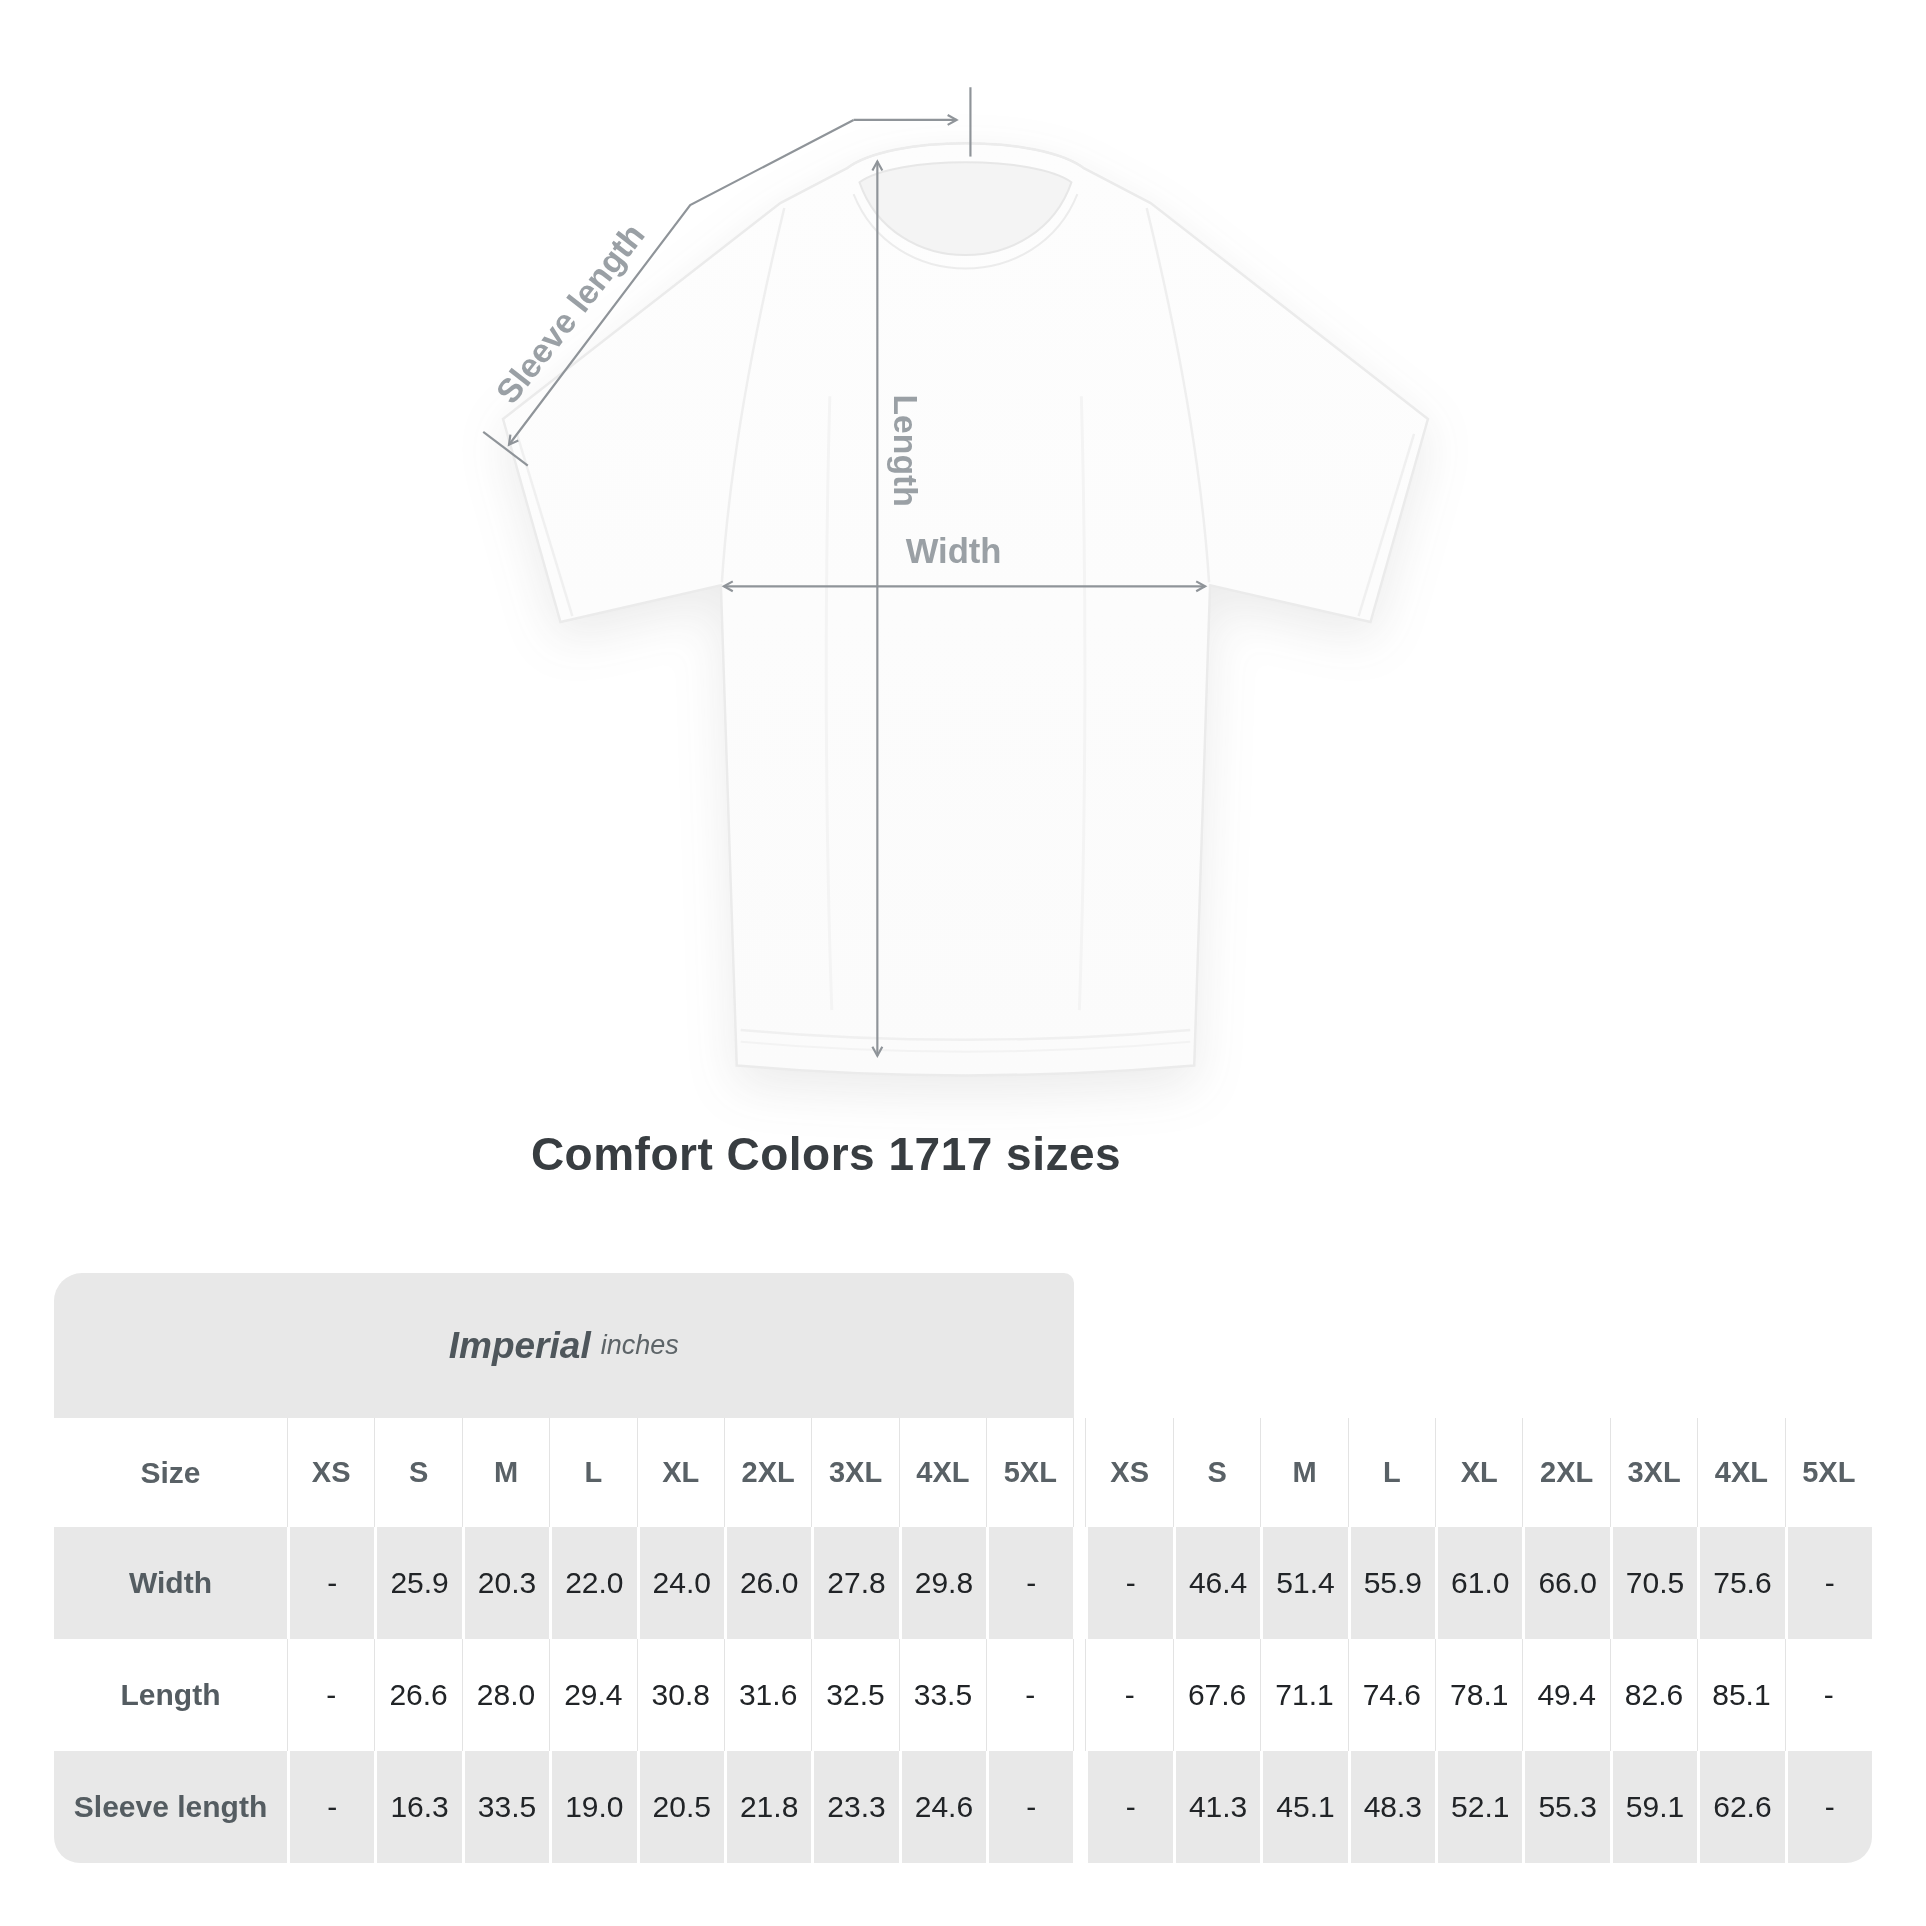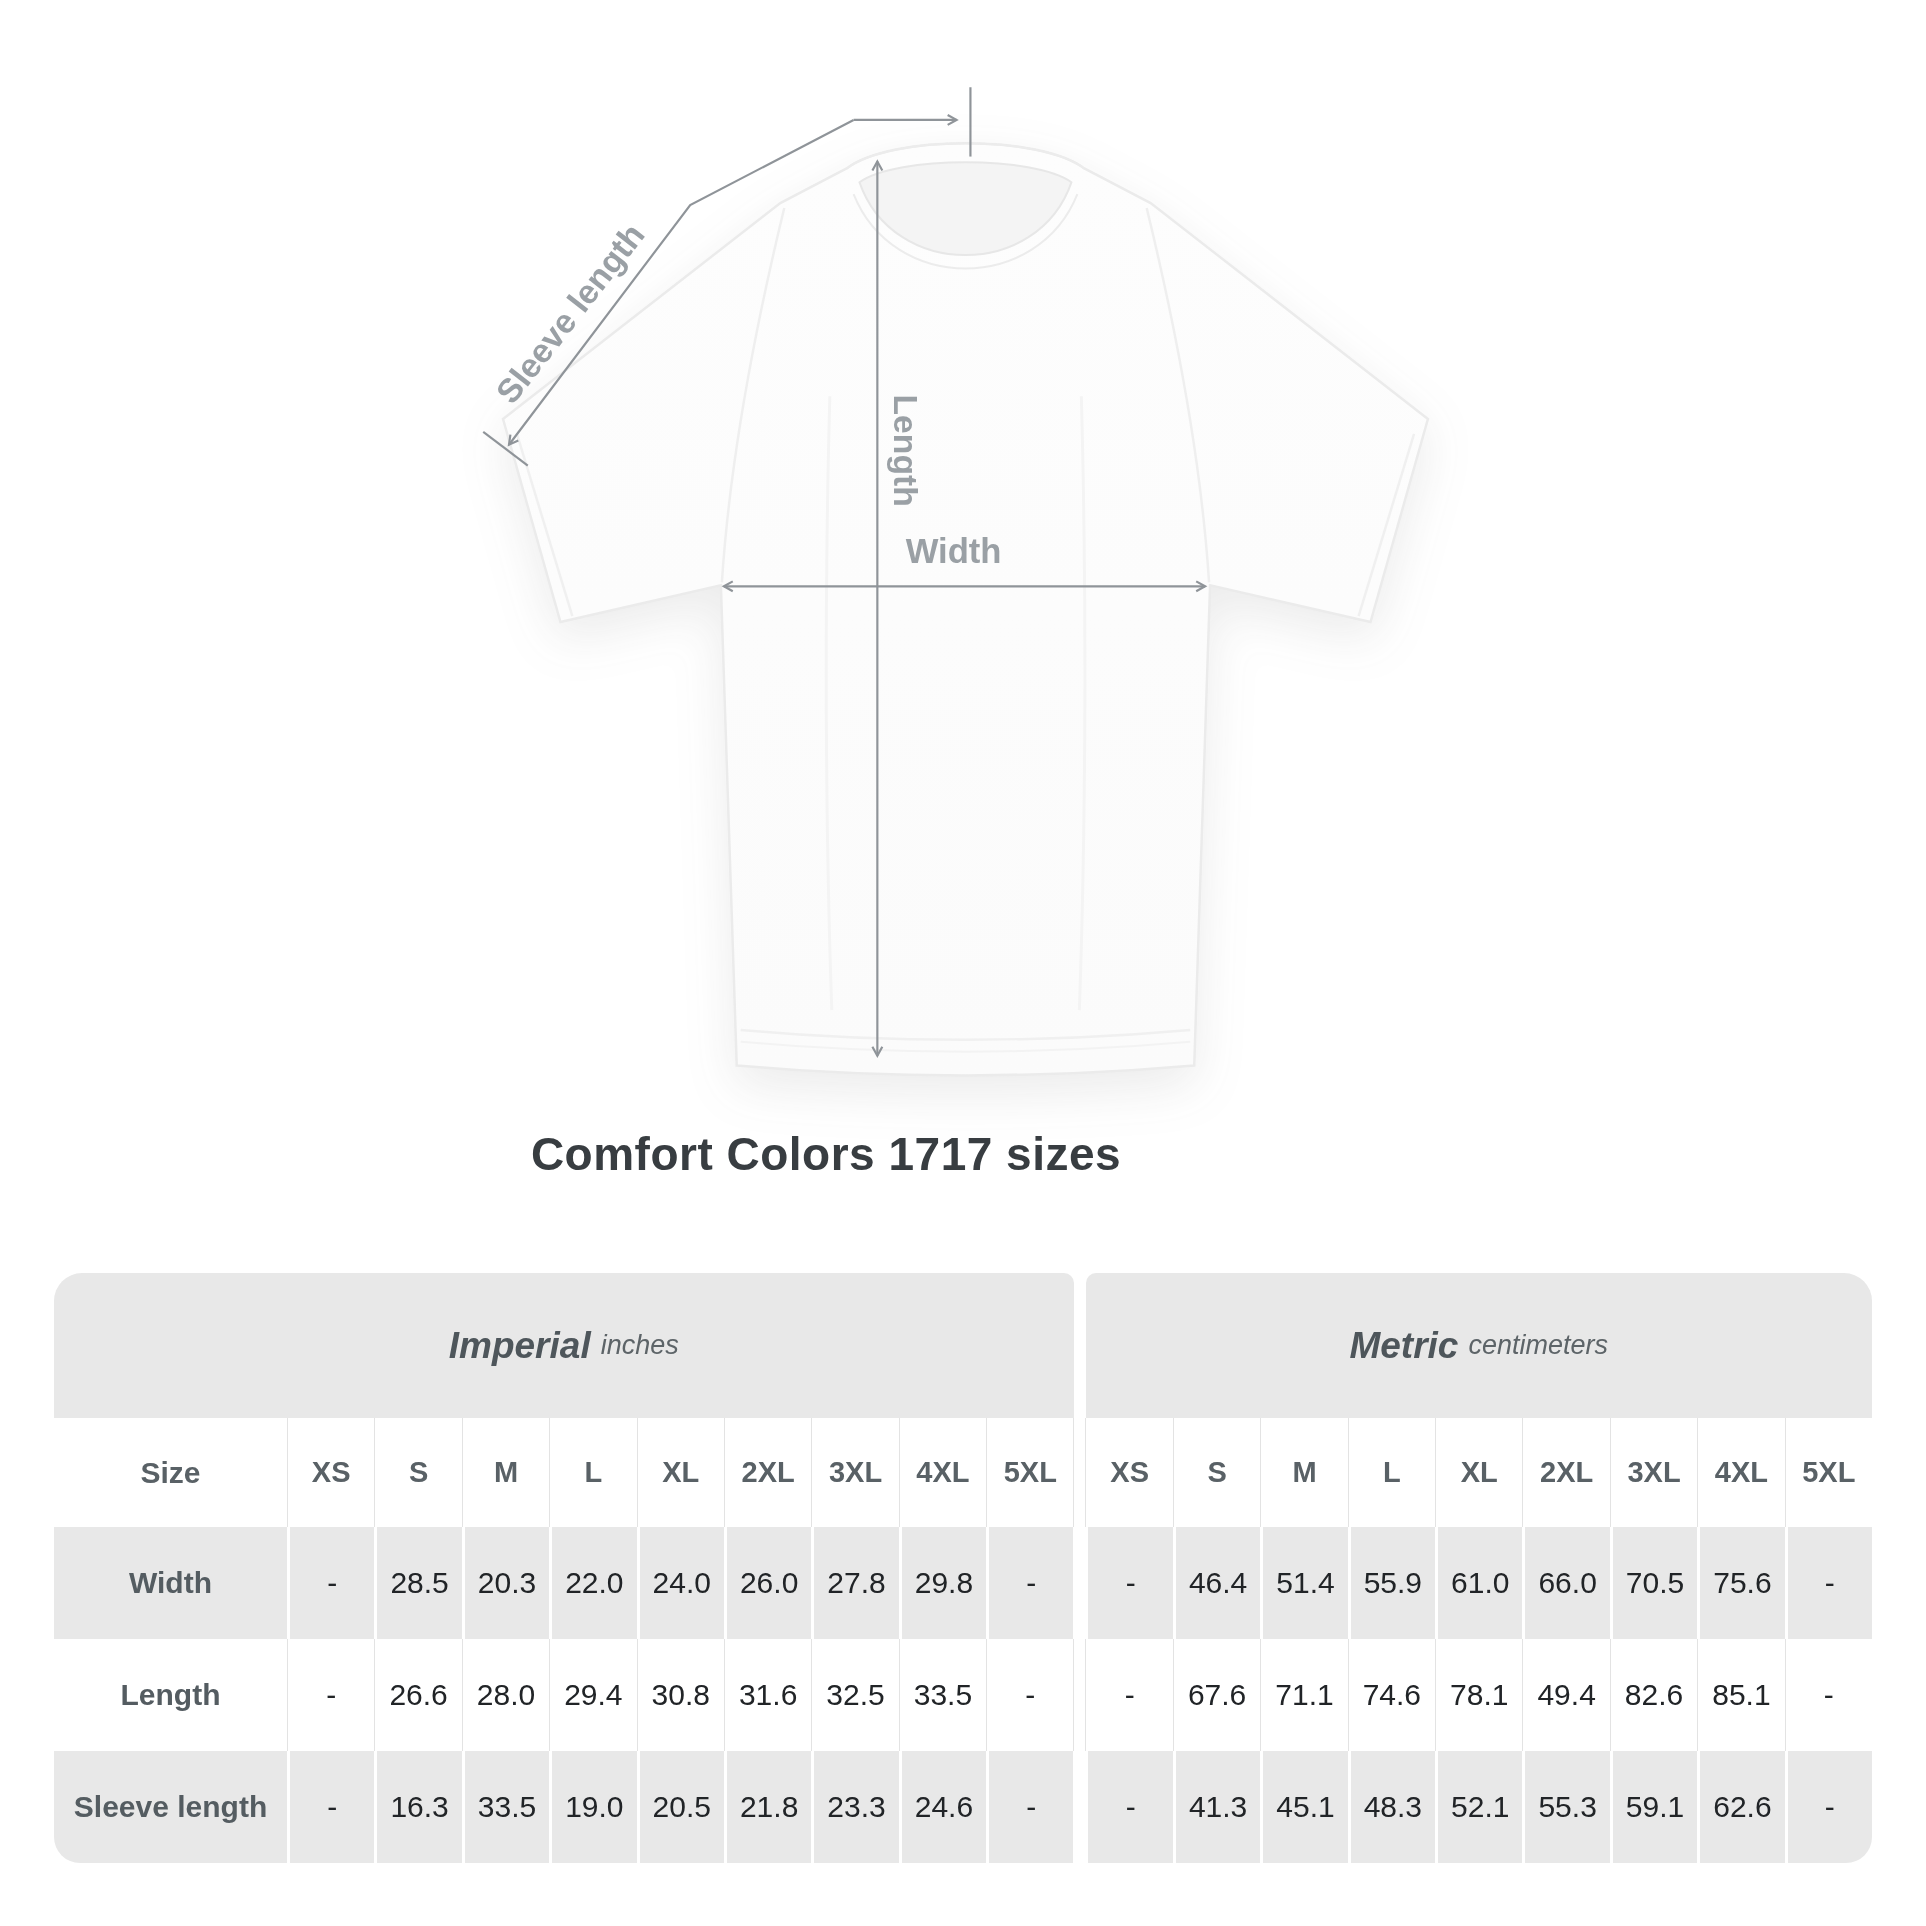--- a/index.html
+++ b/index.html
@@ -136,24 +136,20 @@
   <div class="title">Comfort Colors 1717 sizes</div>
 
   <div class="size-table">
 
     <div class="grid-row group-header-row">
       <div class="band band-imperial">
         <div class="g-label">Imperial</div>
         <div class="g-sublabel">inches</div>
       </div>
       <div></div>
-      <div class="band band-metric">
-        <div class="g-label">Metric</div>
-        <div class="g-sublabel">centimeters</div>
-      </div>
     </div>
 
     <div class="grid-row size-row">
         <div class="cell label-cell">Size</div>
         <div class="cell size-cell">XS</div>
         <div class="cell size-cell">S</div>
         <div class="cell size-cell">M</div>
         <div class="cell size-cell">L</div>
         <div class="cell size-cell">XL</div>
         <div class="cell size-cell">2XL</div>
@@ -169,21 +165,21 @@
         <div class="cell size-cell">2XL</div>
         <div class="cell size-cell">3XL</div>
         <div class="cell size-cell">4XL</div>
         <div class="cell size-cell">5XL</div>
       </div>
 
     <div>
         <div class="grid-row data-row gray">
           <div class="cell label-cell">Width</div>
           <div class="cell value-cell">-</div>
-          <div class="cell value-cell">28.5</div>
+          <div class="cell value-cell">25.9</div>
           <div class="cell value-cell">20.3</div>
           <div class="cell value-cell">22.0</div>
           <div class="cell value-cell">24.0</div>
           <div class="cell value-cell">26.0</div>
           <div class="cell value-cell">27.8</div>
           <div class="cell value-cell">29.8</div>
           <div class="cell value-cell">-</div>
           <div class="cell divider"></div>
           <div class="cell value-cell">-</div>
           <div class="cell value-cell">46.4</div>

